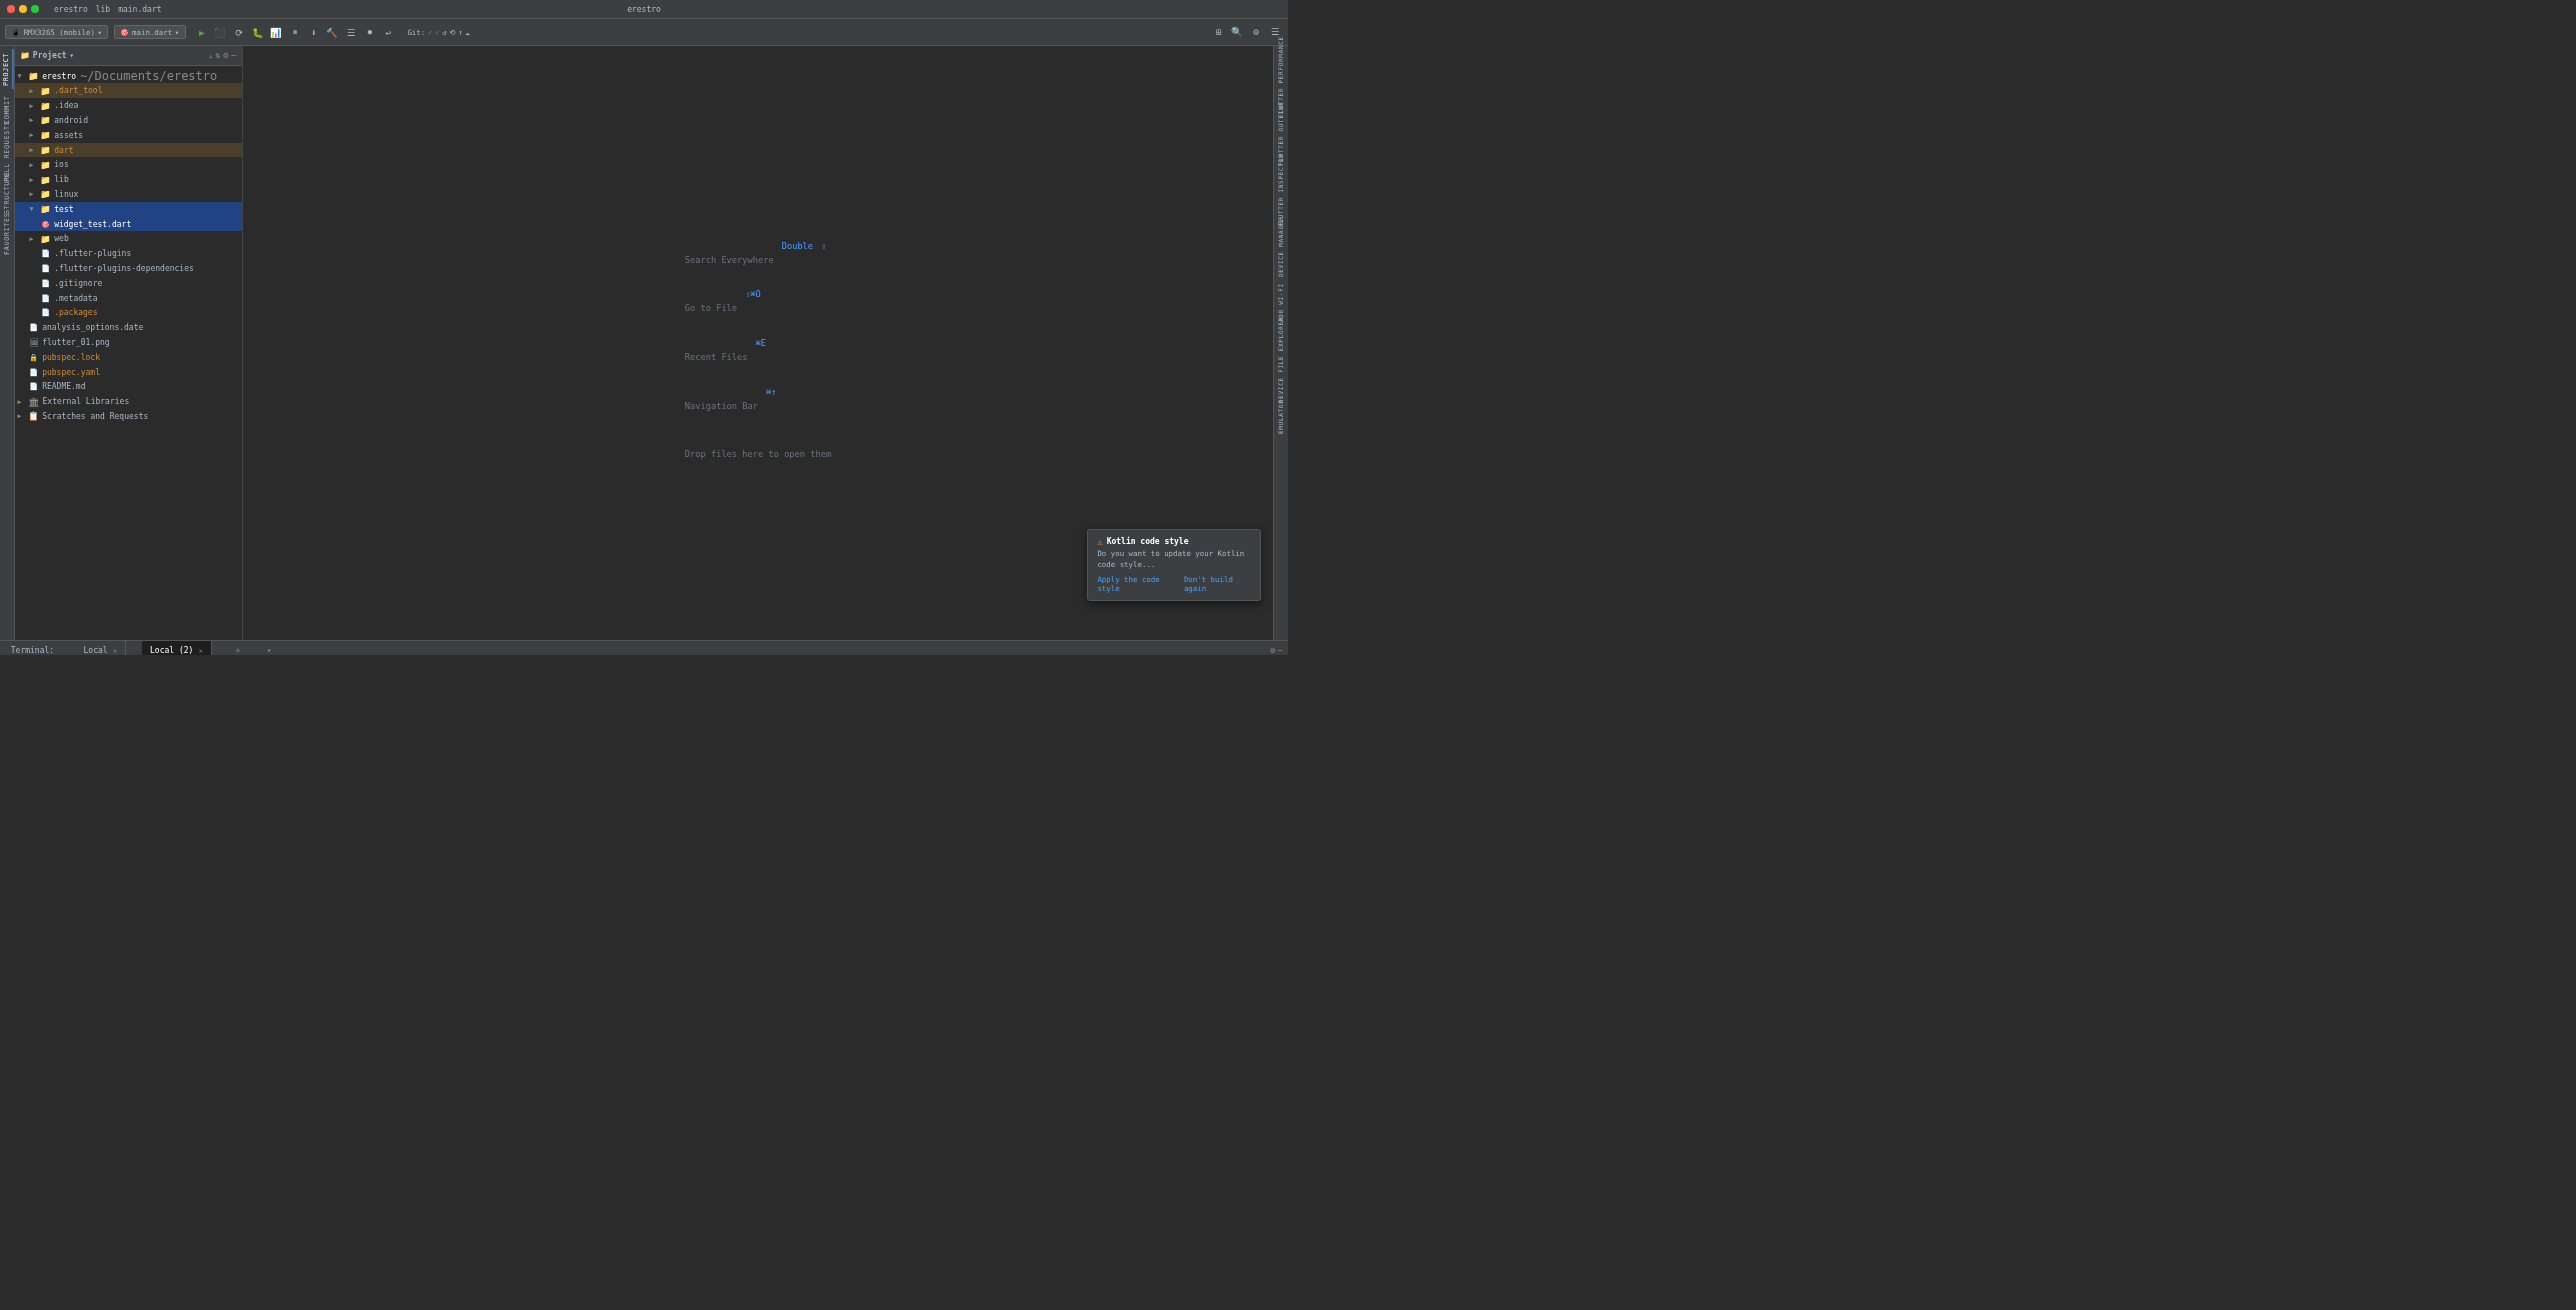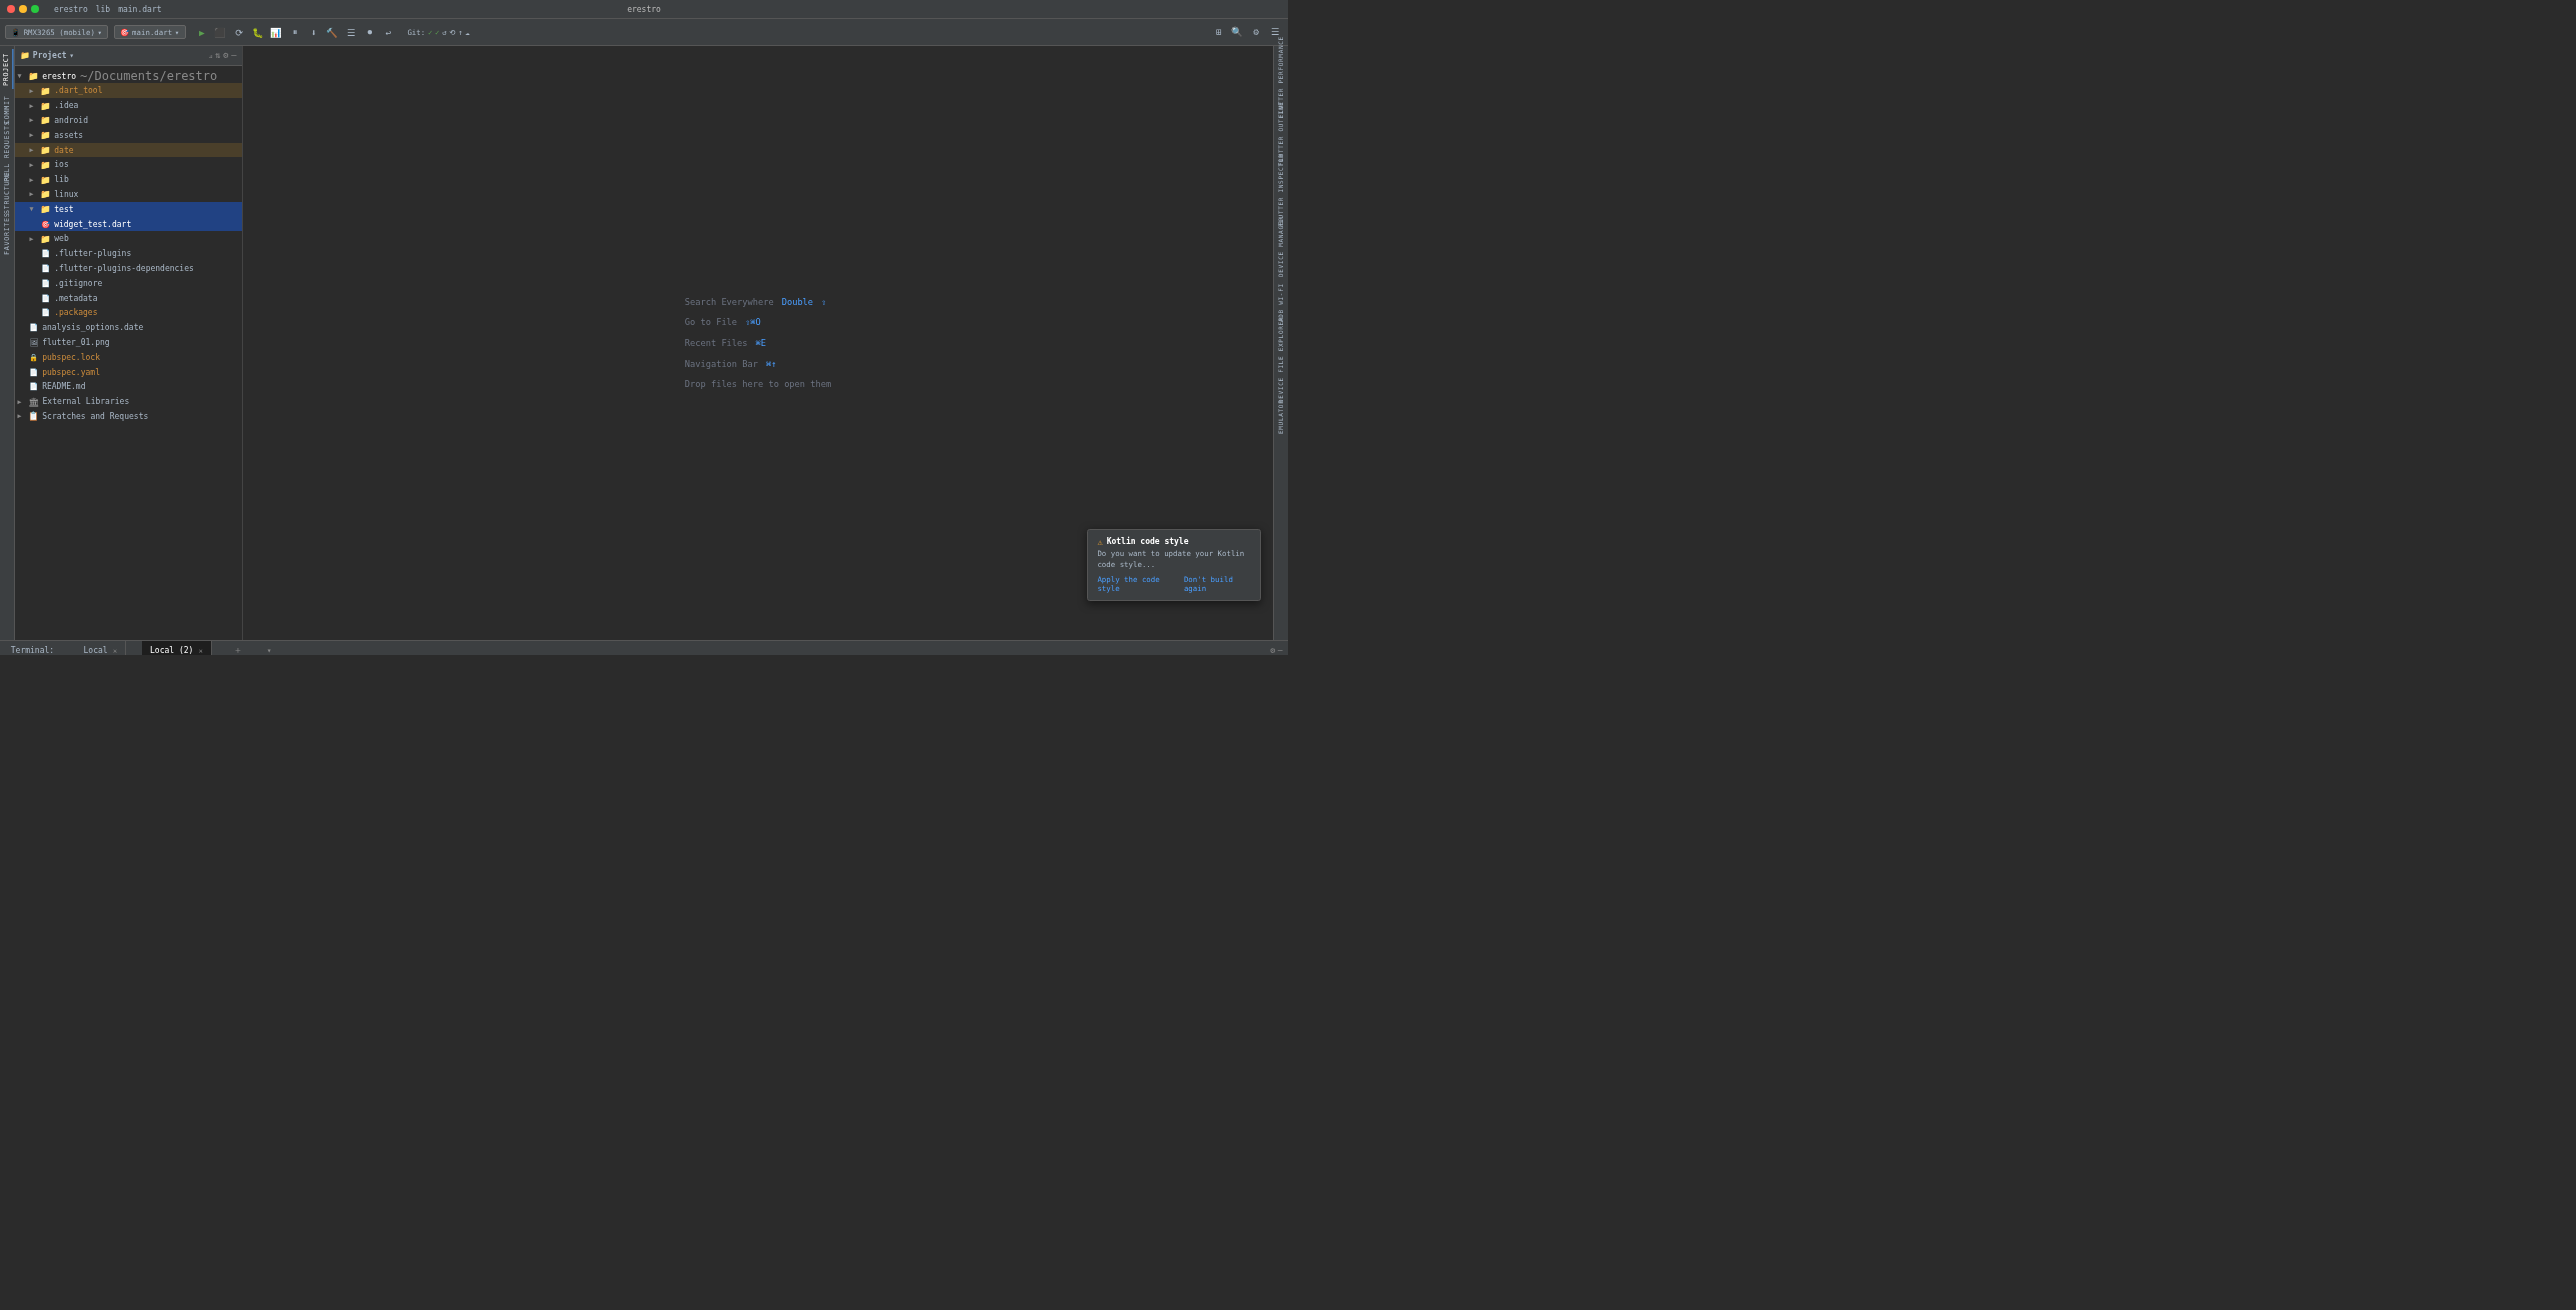--- a/index.html
+++ b/index.html
@@ -236,21 +236,21 @@
       gap: 10.7px;
       align-items: flex-start;
     }
     .hint-row {
       display: flex;
       align-items: center;
       gap: 8px;
       font-size: 8.7px;
       color: #6b7280;
     }
-    .hint-label { color: #6b7280; }
+    .hint-label { color: #6b7280; margin-top: 28px; }
     .hint-key {
       color: #4a9eff;
       font-size: 8.7px;
     }
 
     
     .right-sidebar {
       width: 14.8px;
       background: #3c3f41;
       display: flex;
@@ -530,21 +530,21 @@
       <div class="tree-item">
         <span class="tree-indent"></span>
         <span class="tree-arrow">▶</span>
         <span class="folder-icon">📁</span>
         <span class="tree-label">assets</span>
       </div>
       <div class="tree-item" style="background:#4a3f2a;">
         <span class="tree-indent"></span>
         <span class="tree-arrow">▶</span>
         <span class="folder-icon" style="color:#e8a030;">📁</span>
-        <span class="tree-label orange">date</span>
+        <span class="tree-label orange">dart</span>
       </div>
       <div class="tree-item">
         <span class="tree-indent"></span>
         <span class="tree-arrow">▶</span>
         <span class="folder-icon">📁</span>
         <span class="tree-label">ios</span>
       </div>
       <div class="tree-item">
         <span class="tree-indent"></span>
         <span class="tree-arrow">▶</span>

